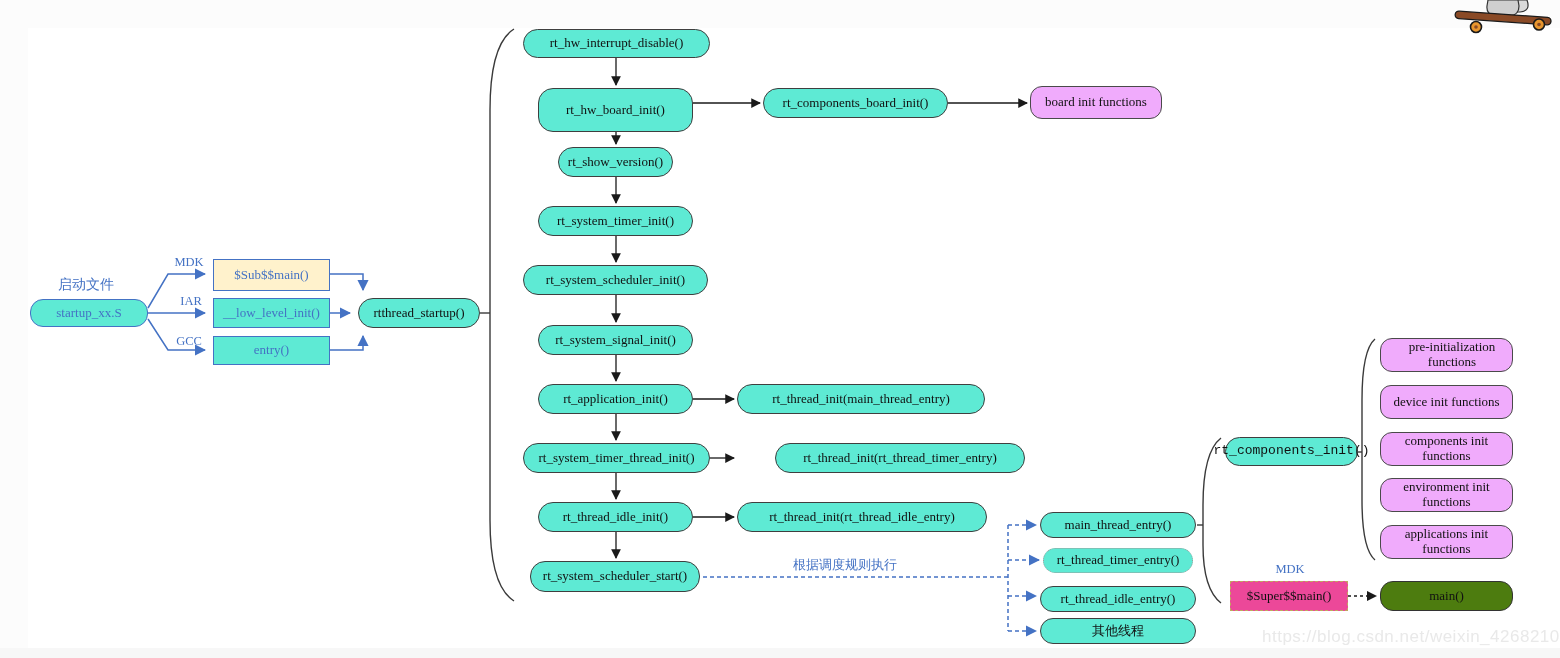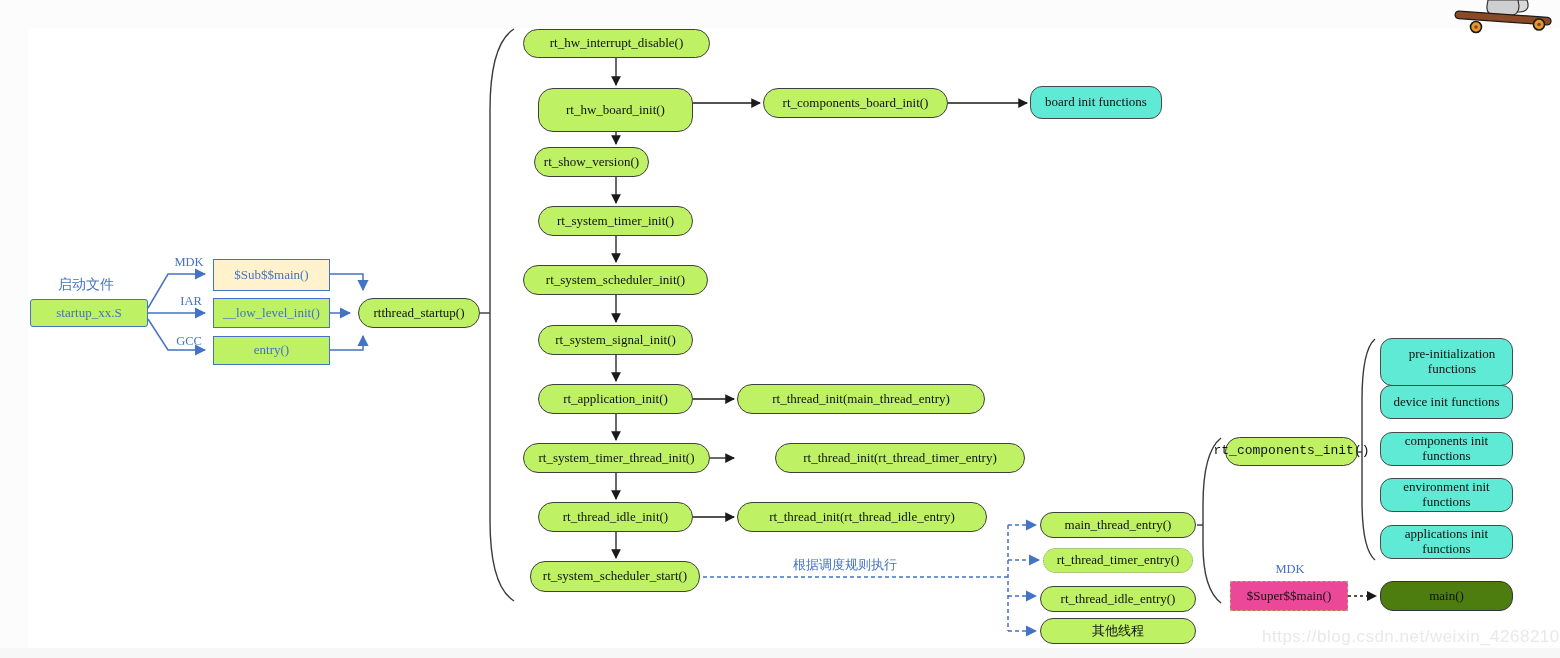--- a/index.html
+++ b/index.html
@@ -7,31 +7,31 @@
     width:1560px;height:658px;position:relative;overflow:hidden;
     background:#fcfcfc;
     font-family:"Liberation Serif","DejaVu Serif",serif;
   }
   .canvas{position:absolute;left:28px;top:28px;width:1532px;height:620px;background:#ffffff;}
   svg.wires{position:absolute;left:0;top:0;width:1560px;height:658px;pointer-events:none;}
   .node{
     position:absolute;box-sizing:border-box;
     display:flex;align-items:center;justify-content:center;text-align:center;
     font-size:13px;color:#111;line-height:1.15;
-    background:#bef264;border:1.3px solid #3f3f3f;
+    background:#5eead4;border:1.3px solid #3f3f3f;
   }
   .pill{border-radius:15px;}
   .pill-sm{border-radius:13px;}
   .rect-blue{border:1.3px solid #4472C4;color:#4472C4;border-radius:0;}
   .fill-tan{background:#FFF2CC;}
   .tan-dashed{background:#ec4899;border:1.2px dashed #bfa860;color:#111;}
-  .fill-blue{background:#5eead4;border:1.2px solid #4a4a4a;border-radius:12px;padding:2px 6px;}
+  .fill-blue{background:#f0abfc;border:1.2px solid #4a4a4a;border-radius:12px;padding:2px 6px;}
   .fill-green{background:#4d7c0f;border:1.4px solid #333;border-radius:13px;}
   .dotted{border:1.2px dotted #9a9a9a;border-radius:13px;}
-  .blue-pill{border:1.3px solid #4472C4;color:#4472C4;border-radius:3px;}
+  .blue-pill{border:1.3px solid #4472C4;color:#4472C4;border-radius:13px;}
   .lbl{
     position:absolute;color:#4472C4;font-size:13px;text-align:center;
     background:transparent;border:none;
   }
   .watermark{
     position:absolute;left:1262px;top:627px;width:290px;
     font-family:"Liberation Sans","DejaVu Sans",sans-serif;
     font-size:17px;color:#e9e9e9;letter-spacing:0.5px;white-space:nowrap;
   }
   .bottom-strip{position:absolute;left:0;top:648px;width:1560px;height:10px;background:#f7f7f7;}
@@ -117,40 +117,40 @@
 <div class="lbl" style="left:170px;top:334px;width:38px;font-size:12.5px;">GCC</div>
 <div class="node rect-blue fill-tan" style="left:213px;top:259px;width:117px;height:32px;">$Sub$$main()</div>
 <div class="node rect-blue" style="left:213px;top:298px;width:117px;height:30px;">__low_level_init()</div>
 <div class="node rect-blue" style="left:213px;top:336px;width:117px;height:29px;">entry()</div>
 <div class="node pill" style="left:358px;top:298px;width:122px;height:30px;">rtthread_startup()</div>
 
 <div class="node pill" style="left:523px;top:29px;width:187px;height:29px;">rt_hw_interrupt_disable()</div>
 <div class="node pill" style="left:538px;top:88px;width:155px;height:44px;">rt_hw_board_init()</div>
 <div class="node pill" style="left:763px;top:88px;width:185px;height:30px;">rt_components_board_init()</div>
 <div class="node fill-blue" style="left:1030px;top:86px;width:132px;height:33px;">board init functions</div>
-<div class="node pill" style="left:534px;top:147px;width:115px;height:30px;">rt_show_version()</div>
+<div class="node pill" style="left:558px;top:147px;width:115px;height:30px;">rt_show_version()</div>
 <div class="node pill" style="left:538px;top:206px;width:155px;height:30px;">rt_system_timer_init()</div>
 <div class="node pill" style="left:523px;top:265px;width:185px;height:30px;">rt_system_scheduler_init()</div>
 <div class="node pill" style="left:538px;top:325px;width:155px;height:30px;">rt_system_signal_init()</div>
 <div class="node pill" style="left:538px;top:384px;width:155px;height:30px;">rt_application_init()</div>
 <div class="node pill" style="left:737px;top:384px;width:248px;height:30px;">rt_thread_init(main_thread_entry)</div>
 <div class="node pill" style="left:523px;top:443px;width:187px;height:30px;">rt_system_timer_thread_init()</div>
 <div class="node pill" style="left:775px;top:443px;width:250px;height:30px;">rt_thread_init(rt_thread_timer_entry)</div>
 <div class="node pill" style="left:538px;top:502px;width:155px;height:30px;">rt_thread_idle_init()</div>
 <div class="node pill" style="left:737px;top:502px;width:250px;height:30px;">rt_thread_init(rt_thread_idle_entry)</div>
 <div class="node pill" style="left:530px;top:561px;width:170px;height:31px;">rt_system_scheduler_start()</div>
 <div class="lbl" style="left:785px;top:556px;width:120px;">根据调度规则执行</div>
 
 <div class="node pill-sm" style="left:1040px;top:512px;width:156px;height:26px;">main_thread_entry()</div>
 <div class="node dotted" style="left:1043px;top:548px;width:150px;height:25px;">rt_thread_timer_entry()</div>
 <div class="node pill-sm" style="left:1040px;top:586px;width:156px;height:26px;">rt_thread_idle_entry()</div>
 <div class="node pill-sm" style="left:1040px;top:618px;width:156px;height:26px;">其他线程</div>
 
 <div class="node pill" style="left:1225px;top:437px;width:133px;height:29px;font-family:Liberation Mono, monospace;">rt_components_init()</div>
-<div class="node fill-blue" style="left:1380px;top:338px;width:133px;height:48px;padding-left:17px;">pre-initialization functions</div>
+<div class="node fill-blue" style="left:1380px;top:338px;width:133px;height:34px;padding-left:17px;">pre-initialization functions</div>
 <div class="node fill-blue" style="left:1380px;top:385px;width:133px;height:34px;border-radius:11px;">device init functions</div>
 <div class="node fill-blue" style="left:1380px;top:432px;width:133px;height:34px;">components init functions</div>
 <div class="node fill-blue" style="left:1380px;top:478px;width:133px;height:34px;">environment init functions</div>
 <div class="node fill-blue" style="left:1380px;top:525px;width:133px;height:34px;">applications init functions</div>
 
 <div class="lbl" style="left:1270px;top:562px;width:40px;font-size:12.5px;">MDK</div>
 <div class="node tan-dashed" style="left:1230px;top:581px;width:118px;height:30px;">$Super$$main()</div>
 <div class="node fill-green" style="left:1380px;top:581px;width:133px;height:30px;">main()</div>
 
 <div class="watermark">https://blog.csdn.net/weixin_42682108</div>

